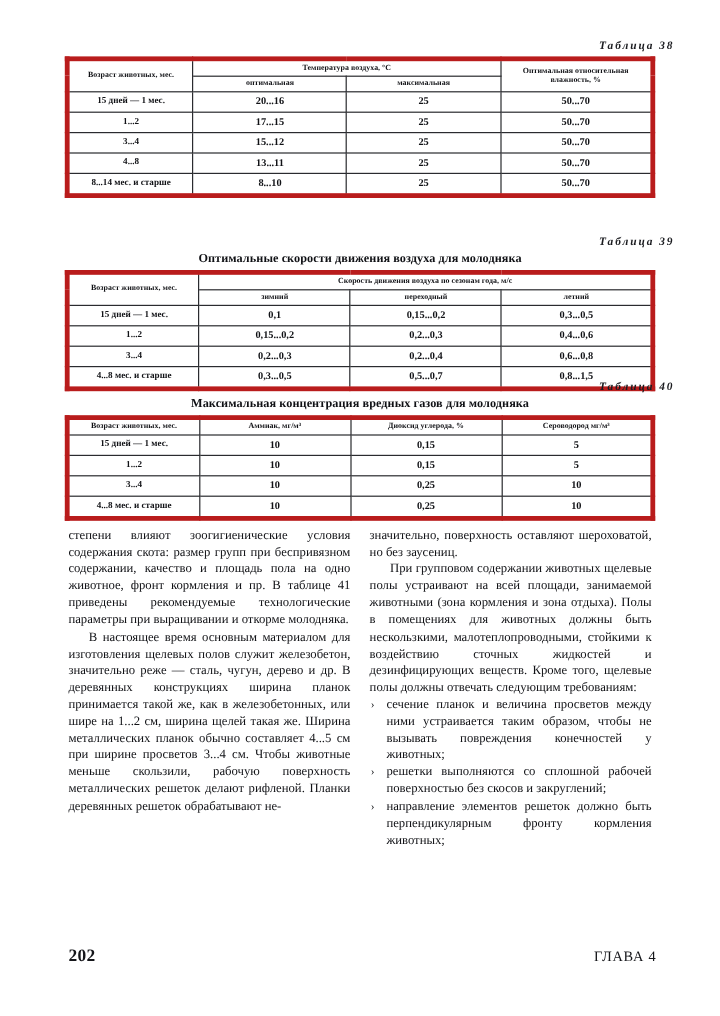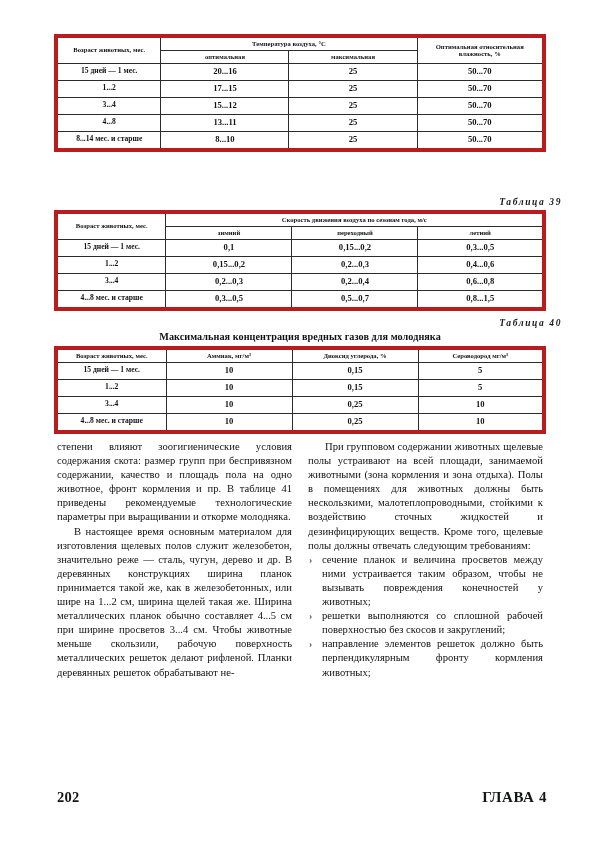--- a/index.html
+++ b/index.html
@@ -127,32 +127,33 @@
     justify-content: space-between;
     align-items: baseline;
   }
   .folio {
     font-size: 14.5px;
     font-weight: 700;
     color: #15161a;
     letter-spacing: 0.3px;
   }
   .chapter {
-    font-size: 15px;
-    font-weight: 700;
+    font-size: 12px;
+    font-weight: 400;
     color: #15161a;
     letter-spacing: 0.6px;
   }
 </style>
 </head>
 <body>
 
 <div class="page">
 
   <div class="tbl-block" style="top:34px;">
+    <div class="tbl-num">Таблица 38</div>
     <table class="data outerbox" style="width:488px;">
       <colgroup>
           <col style="width:105px">
           <col style="width:128px">
           <col style="width:128px">
           <col style="width:127px">
         </colgroup>
       <thead>
         <tr>
           <th rowspan="2">Возраст животных, мес.</th>
@@ -194,20 +195,21 @@
           <td>8...10</td>
           <td>25</td>
           <td>50...70</td>
         </tr>
       </tbody>
     </table>
   </div>
 
   <div class="tbl-block" style="top:197px;">
     <div class="tbl-num">Таблица 39</div>
+    <div class="tbl-title">Оптимальные скорости движения воздуха для молодняка</div>
     <table class="data outerbox" style="width:488px;">
       <colgroup>
           <col style="width:110px">
           <col style="width:126px">
           <col style="width:126px">
           <col style="width:126px">
         </colgroup>
       <thead>
         <tr>
           <th rowspan="2">Возраст животных, мес.</th>
@@ -294,20 +296,21 @@
       </tbody>
     </table>
   </div>
 
   <div class="cols">
     <div class="col">
       <p>степени влияют зоогигиенические условия содержания скота: размер групп при беспривязном содержании, качество и площадь пола на одно животное, фронт кормления и пр. В таблице 41 приведены рекомендуемые технологические параметры при выращивании и откорме молодняка.</p>
       <p class="indent">В настоящее время основным материалом для изготовления щелевых полов служит железобетон, значительно реже — сталь, чугун, дерево и др. В деревянных конструкциях ширина планок принимается такой же, как в железобетонных, или шире на 1...2 см, ширина щелей такая же. Ширина металлических планок обычно составляет 4...5 см при ширине просветов 3...4 см. Чтобы животные меньше скользили, рабочую поверхность металлических решеток делают рифленой. Планки деревянных решеток обрабатывают не-</p>
     </div>
     <div class="col">
+      <p>значительно, поверхность оставляют шероховатой, но без заусениц.</p>
       <p class="indent">При групповом содержании животных щелевые полы устраивают на всей площади, занимаемой животными (зона кормления и зона отдыха). Полы в помещениях для животных должны быть нескользкими, малотеплопроводными, стойкими к воздействию сточных жидкостей и дезинфицирующих веществ. Кроме того, щелевые полы должны отвечать следующим требованиям:</p>
       <ul>
         <li><span class="bullet">›</span><span>сечение планок и величина просветов между ними устраивается таким образом, чтобы не вызывать повреждения конечностей у животных;</span></li>
         <li><span class="bullet">›</span><span>решетки выполняются со сплошной рабочей поверхностью без скосов и закруглений;</span></li>
         <li><span class="bullet">›</span><span>направление элементов решеток должно быть перпендикулярным фронту кормления животных;</span></li>
       </ul>
     </div>
   </div>
 
   <div class="footer">

